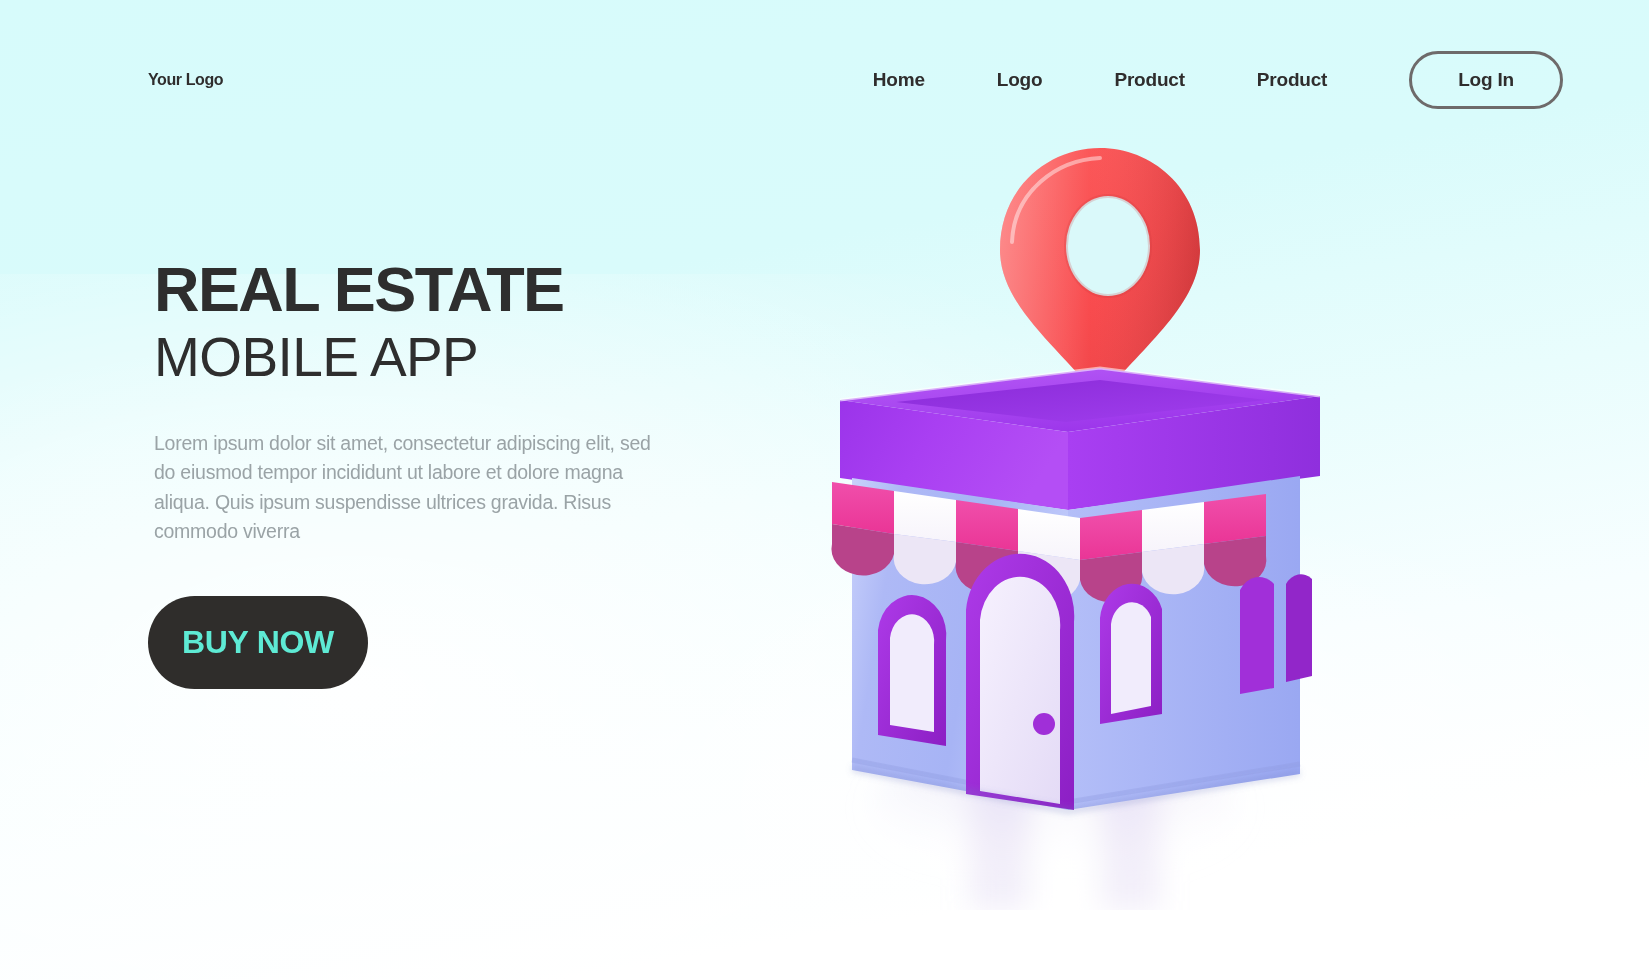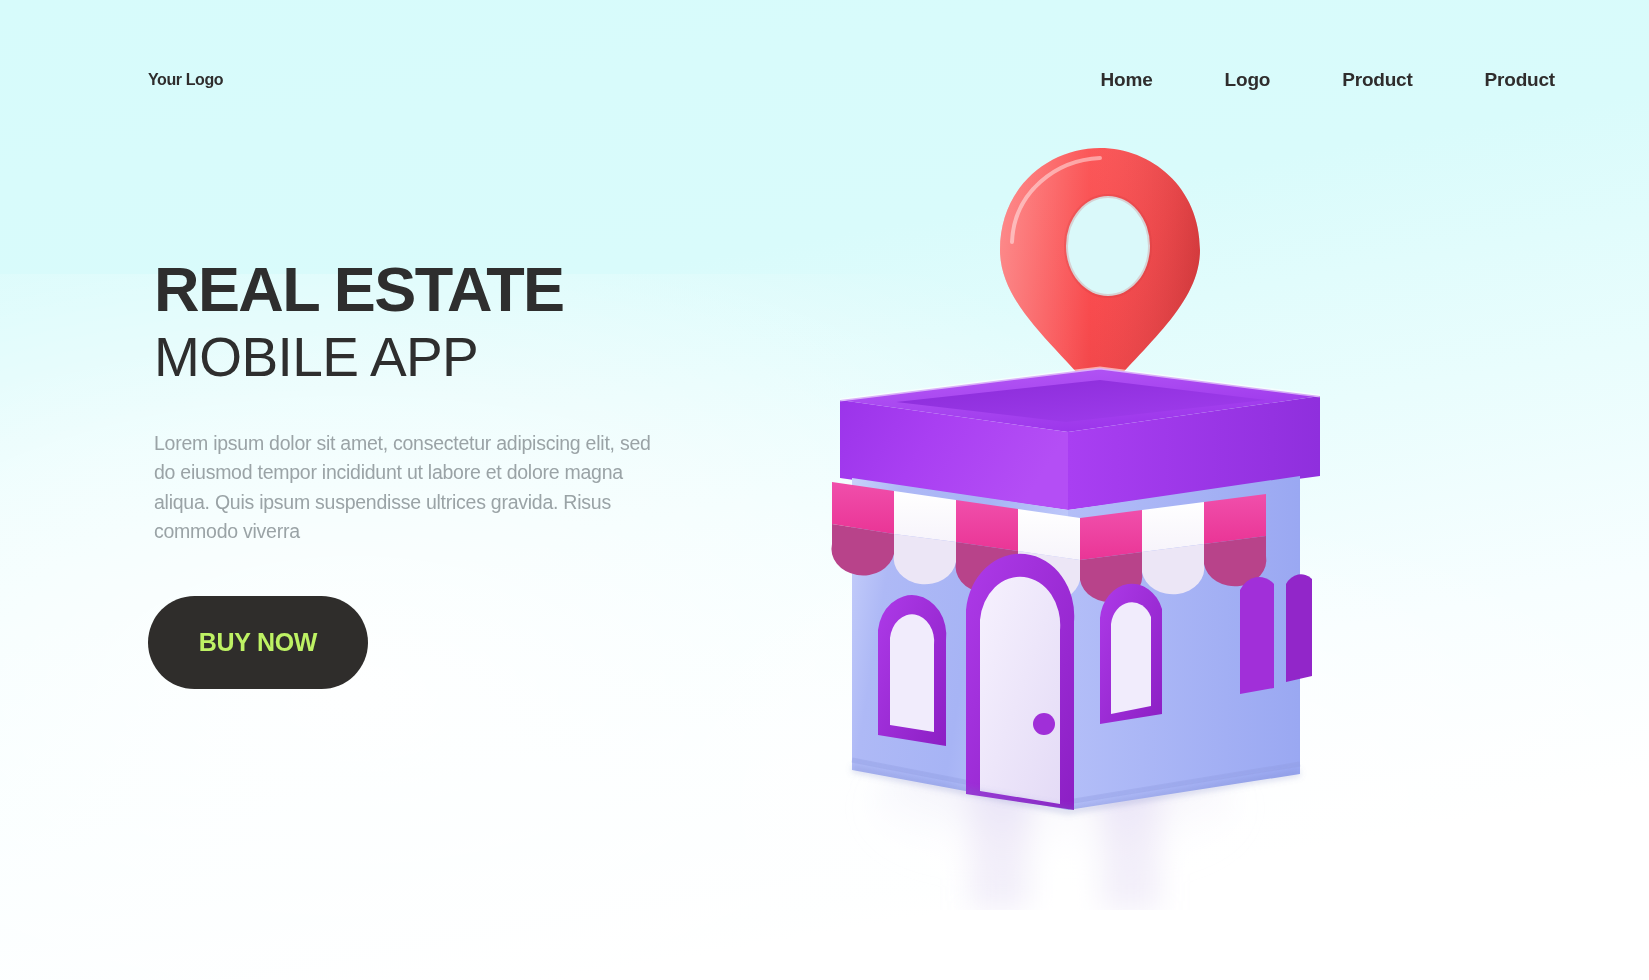--- a/index.html
+++ b/index.html
@@ -141,23 +141,23 @@
 
   .buy-btn {
     position: absolute;
     left: 148px;
     top: 596px;
     width: 220px;
     height: 93px;
     border: none;
     border-radius: 47px;
     background: #2f2d2b;
-    color: #bef264;
+    color: #5eead4;
     font-family: "Liberation Sans", sans-serif;
-    font-size: 25px;
+    font-size: 32px;
     font-weight: bold;
     letter-spacing: -0.3px;
     cursor: pointer;
     z-index: 5;
   }
 
   
   .illustration {
     position: absolute;
     left: 800px;
@@ -177,20 +177,21 @@
 <header class="header">
 
   <div class="logo">Your Logo</div>
 
   <nav class="nav">
     <a class="nav-item">Home</a>
     <a class="nav-item">Logo</a>
     <a class="nav-item">Product</a>
     <a class="nav-item">Product</a>
 
+    <button class="login-btn">Log In</button>
   </nav>
 </header>
 
 <section class="hero">
   <h1 class="hero-title-1">REAL ESTATE</h1>
   <h2 class="hero-title-2">MOBILE APP</h2>
   <p class="hero-desc">Lorem ipsum dolor sit amet, consectetur adipiscing elit, sed do eiusmod tempor incididunt ut labore et dolore magna aliqua. Quis ipsum suspendisse ultrices gravida. Risus commodo viverra</p>
 </section>
 
 <button class="buy-btn">BUY NOW</button>

